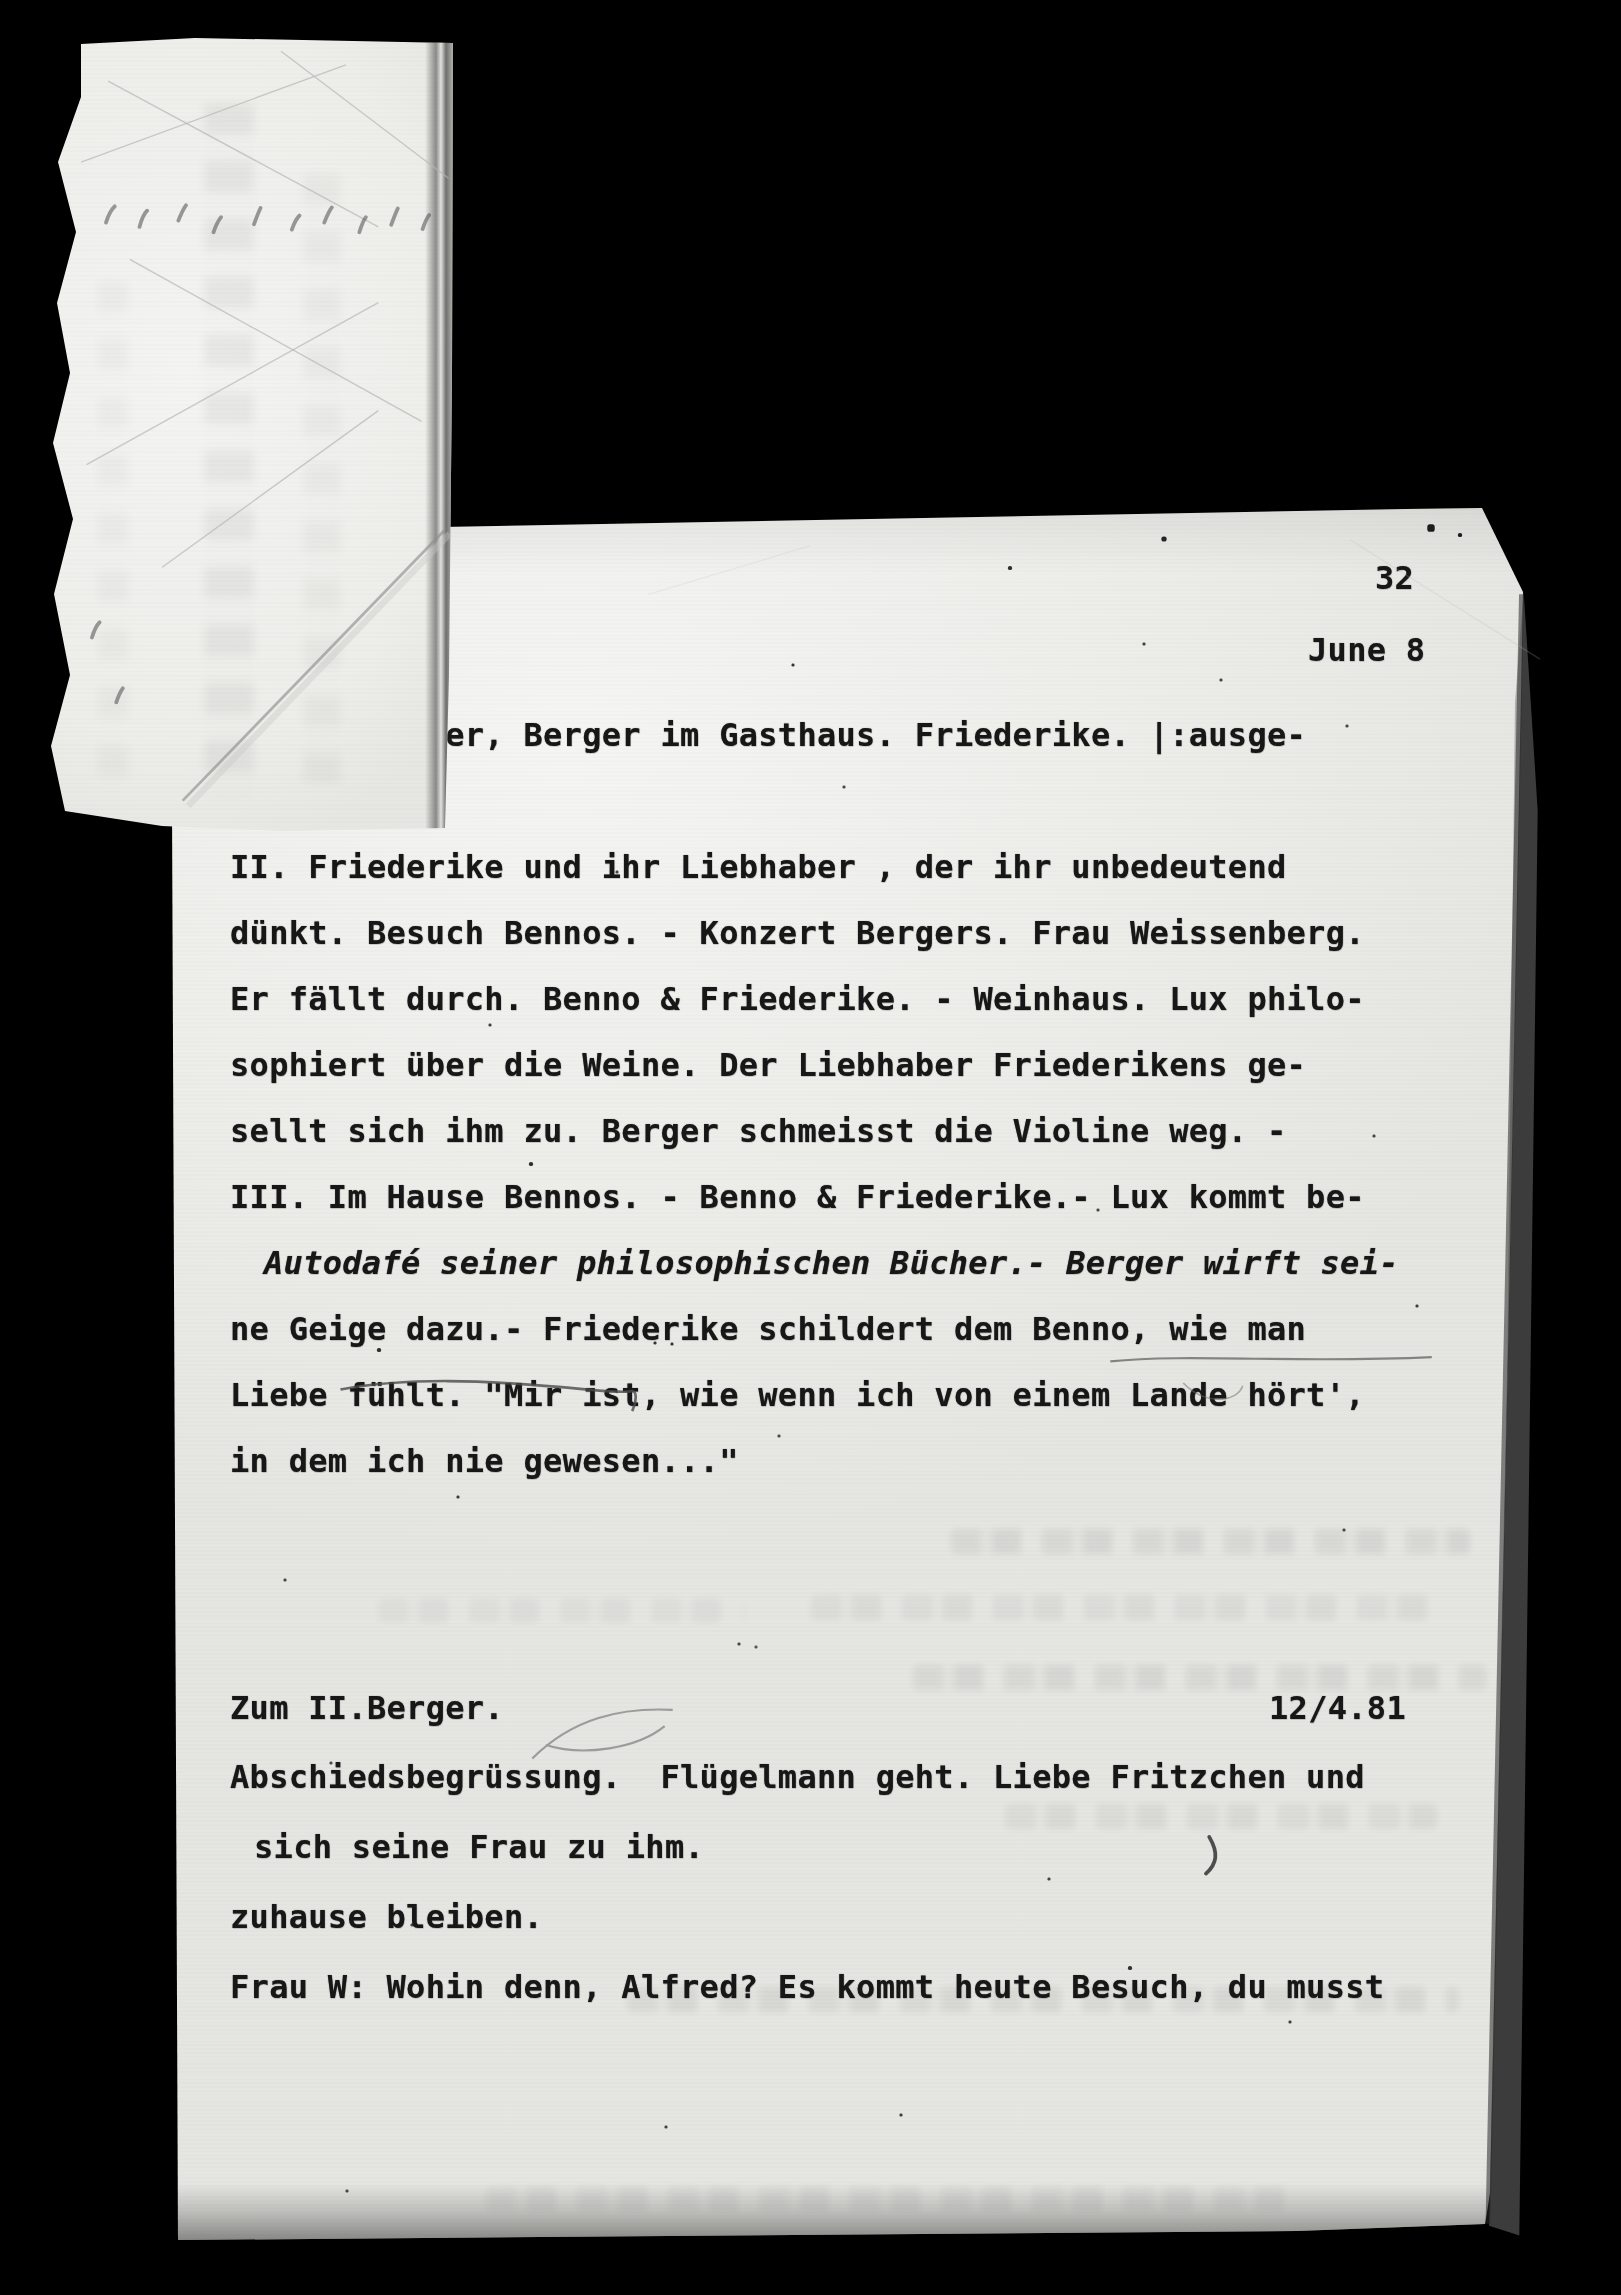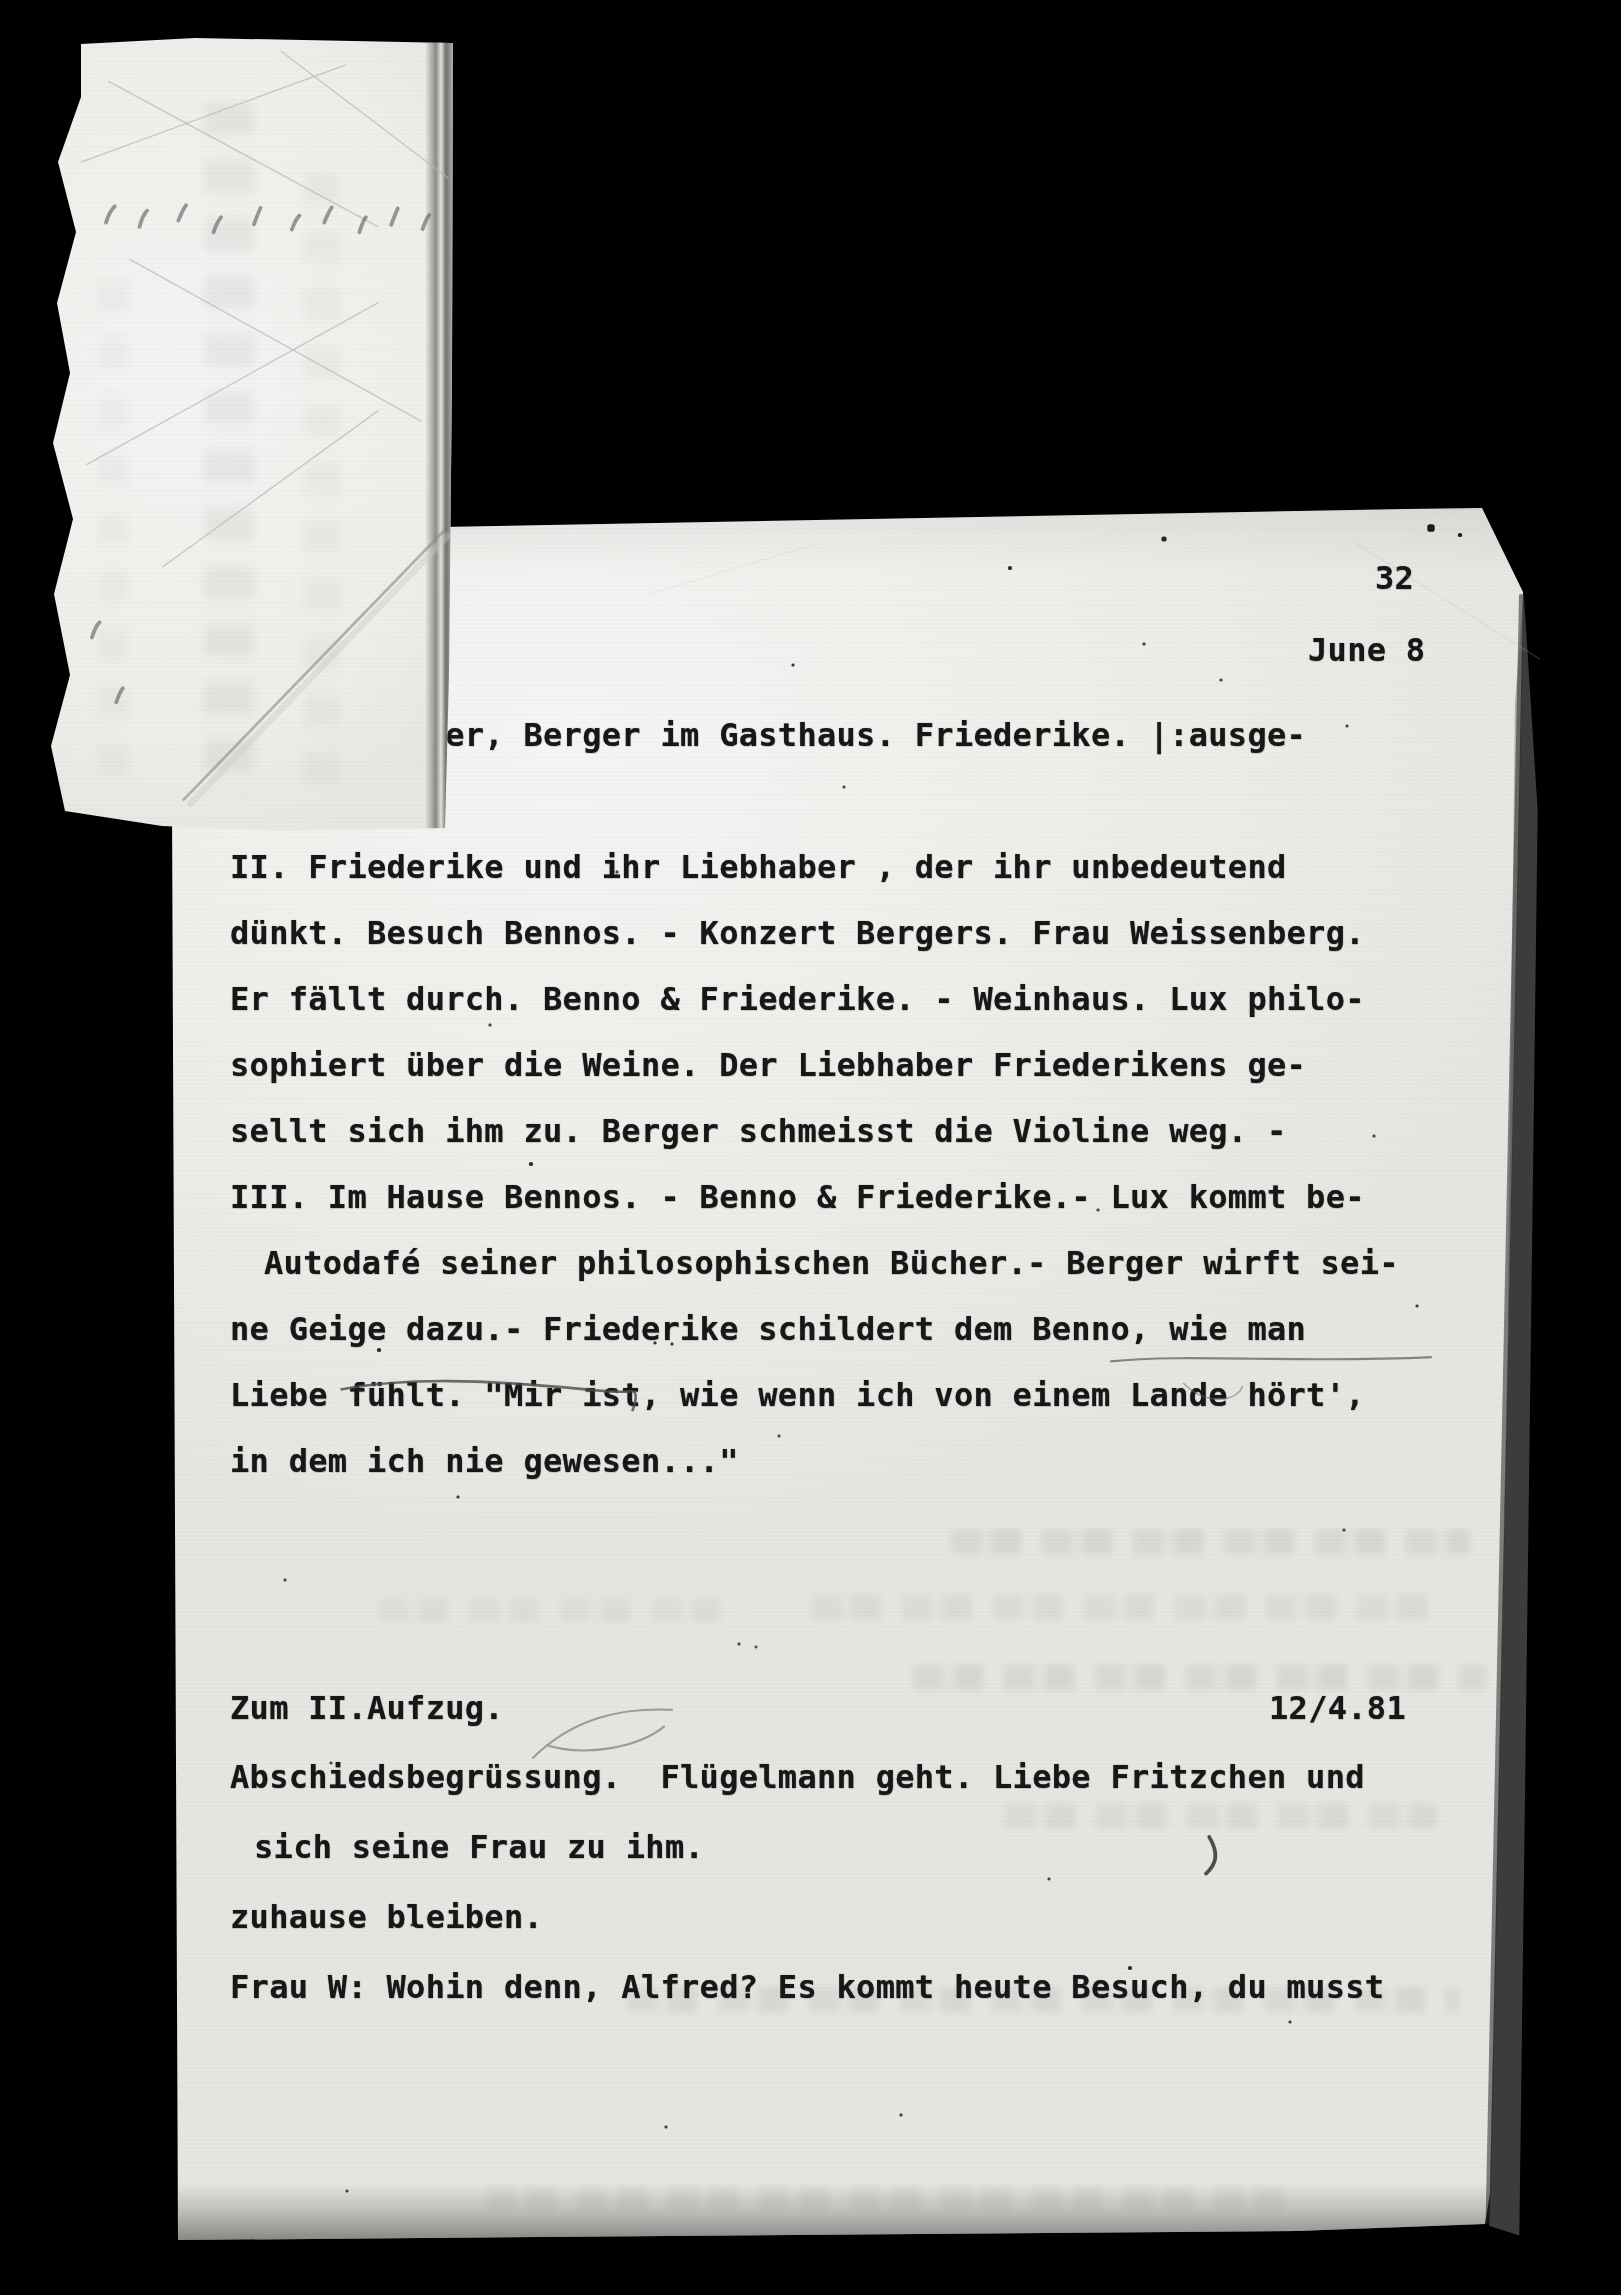--- a/index.html
+++ b/index.html
@@ -23,21 +23,21 @@
       text-shadow:0 0 1.1px rgba(25,25,25,0.55), 0.5px 0.5px 0 rgba(25,25,25,0.12);}
   .pagenum{position:absolute;left:1375px;top:559px;}
   .dateheading{position:absolute;left:1308px;top:631px;}
   .block-a{position:absolute;left:230px;top:702px;width:1324px;}
   .block-a .tline{height:66px;line-height:66px;white-space:pre;}
   .row15{position:absolute;left:230px;top:1675px;width:1324px;height:66px;line-height:66px;}
   .act2date{position:absolute;left:1039px;top:0;}
   .block-b{position:absolute;left:230px;top:1742px;width:1324px;}
   .block-b .tline{height:70px;line-height:70px;white-space:pre;}
   .ind1{padding-left:24px;}
-  .ind2{padding-left:34px;}
+  .ind2{padding-left:34px;font-style:italic;}
 
   
   .ghost{position:absolute;height:25px;filter:blur(3.8px);opacity:.5;border-radius:5.4px;
     background:repeating-linear-gradient(90deg, rgba(0,0,0,0.11) 0 30px, rgba(0,0,0,0.02) 30px 41px,
                rgba(0,0,0,0.13) 41px 70px, rgba(0,0,0,0) 70px 91px);}
   .g1{left:951px;top:1529px;width:519px;}
   .g2{left:811px;top:1595px;width:621px;opacity:.38;}
   .g2b{left:378px;top:1598px;width:367px;opacity:.28;}
   .g3{left:913px;top:1665px;width:573px;opacity:.5;}
   .g4{left:1005px;top:1804px;width:432px;opacity:.42;}
@@ -107,21 +107,21 @@
         <div class="tline">sophiert über die Weine. Der Liebhaber Friederikens ge-</div>
         <div class="tline">sellt sich ihm zu. Berger schmeisst die Violine weg. -</div>
         <div class="tline">III. Im Hause Bennos. - Benno &amp; Friederike.- Lux kommt be-</div>
         <div class="tline ind2">Autodafé seiner philosophischen Bücher.- Berger wirft sei-</div>
         <div class="tline">ne Geige dazu.- Friederike schildert dem Benno, wie man</div>
         <div class="tline">Liebe fühlt. "Mir ist, wie wenn ich von einem Lande hört',</div>
         <div class="tline">in dem ich nie gewesen..."</div>
       </div>
 
     <div class="tw row15">
-      <span>Zum II.Aufzug.</span>
+      <span>Zum II.Berger.</span>
       <span class="act2date">12/4.81</span>
     </div>
 
     <div class="tw block-b">
         <div class="tline">Abschiedsbegrüssung.  Flügelmann geht. Liebe Fritzchen und</div>
         <div class="tline ind1">sich seine Frau zu ihm.</div>
         <div class="tline">zuhause bleiben.</div>
         <div class="tline">Frau W: Wohin denn, Alfred? Es kommt heute Besuch, du musst</div>
       </div>
   </div>

